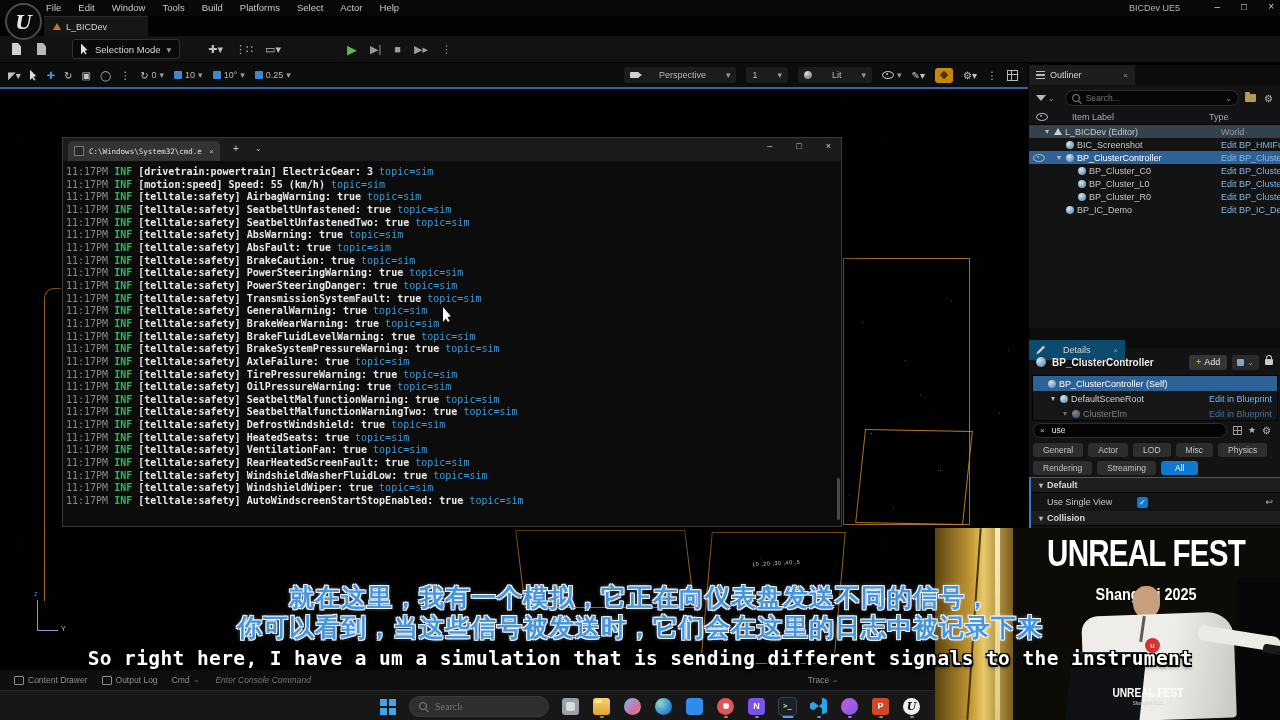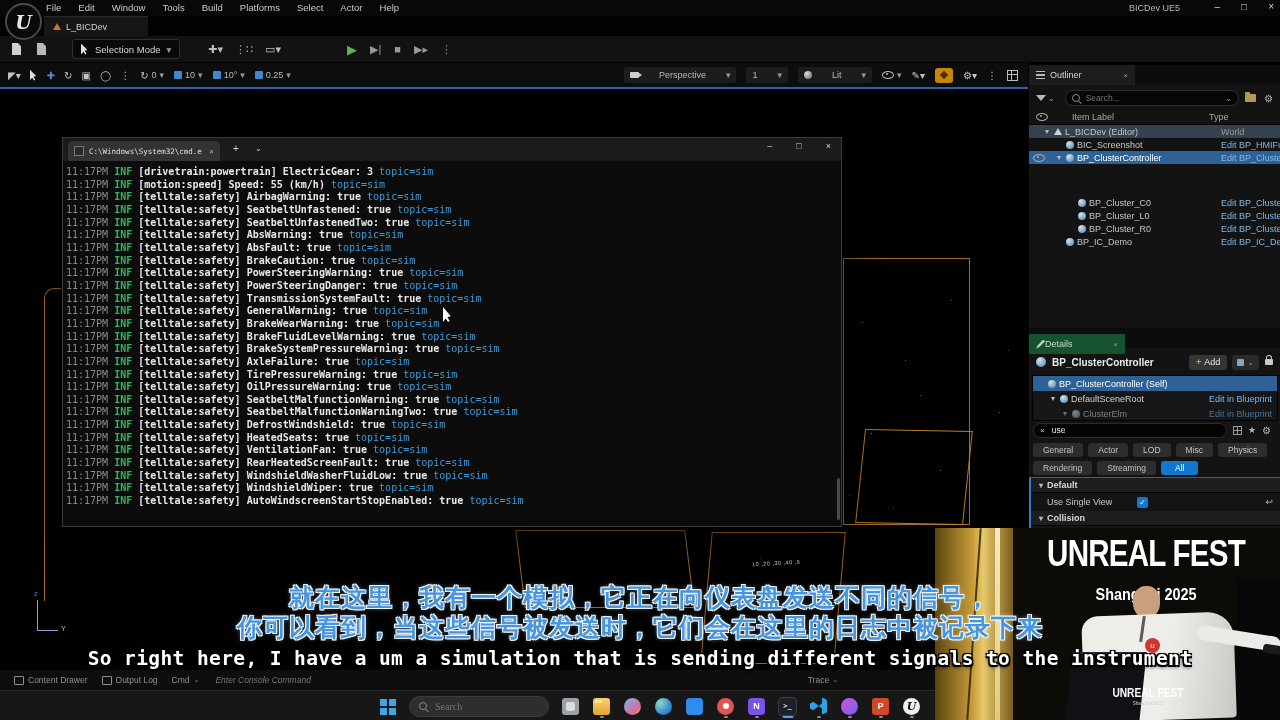--- a/index.html
+++ b/index.html
@@ -122,21 +122,21 @@
   .ol-row .expander{width:8px;color:#bbb;font-size:8px;text-align:center;flex:none;}
   .ol-icon{width:8px;height:8px;border-radius:50%;background:radial-gradient(circle at 35% 30%,#cfe3f2,#4d7fa6);flex:none;}
   .ol-icon.level{border-radius:0;background:none;width:0;height:0;border-left:4px solid transparent;border-right:4px solid transparent;border-bottom:7px solid #cfcfcf;}
   .ol-label{white-space:nowrap;overflow:hidden;}
   .ol-type{position:absolute;left:192px;width:72px;white-space:nowrap;overflow:hidden;color:#7fb8e8;}
   .ol-type.world{color:#9a9a9a;}
   .abs-eye{position:absolute;left:4px;}
   .rp-status{position:absolute;left:0;top:245px;right:0;height:16px;background:#1c1c1c;border-top:1px solid #000;border-bottom:1px solid #000;
              display:flex;align-items:center;padding-left:8px;color:#b8b8b8;}
   .dt-tabbar{position:absolute;left:0;top:263px;right:0;height:20px;background:#0c0c0c;}
-  .dt-tab{position:absolute;left:0;top:6px;width:96px;height:20px;background:#14532d;display:flex;align-items:center;gap:0;
+  .dt-tab{position:absolute;left:0;top:12px;width:96px;height:20px;background:#0c4a6e;display:flex;align-items:center;gap:18px;
           padding-left:7px;box-sizing:border-box;color:#d5d5d5;}
   .dt-tab .tx{margin-left:auto;margin-right:7px;color:#9a9a9a;font-size:8px;}
   .pencil{width:9px;height:9px;background:#c9c9c9;clip-path:polygon(0 100%,20% 65%,80% 0,100% 20%,35% 85%);}
   .dt-head{position:absolute;left:0;top:286px;right:0;height:22px;display:flex;align-items:center;}
   .dt-head .bp-ico{width:10px;height:10px;border-radius:50%;background:radial-gradient(circle at 35% 30%,#cfe3f2,#4d7fa6);margin:0 6px 0 7px;}
   .dt-name{font-size:10px;font-weight:bold;color:#ececec;flex:1;white-space:nowrap;overflow:hidden;}
   .add-btn{display:flex;align-items:center;gap:3px;background:#353535;border-radius:3px;height:15px;padding:0 7px;margin-right:5px;color:#e8e8e8;}
   .add-btn .plus{color:#7bc045;font-weight:bold;}
   .node-dd{display:flex;align-items:center;gap:3px;background:#2a2a2a;border-radius:3px;height:15px;padding:0 5px;margin-right:6px;}
   .node-dd .nd{width:7px;height:7px;background:#7fa8c8;border-radius:1px;}
@@ -429,21 +429,21 @@
           <span class="ol-label">BIC_Screenshot</span>
           <span class="ol-type">Edit BP_HMIFun</span>
         </div>
         <div class="ol-row selected" style="padding-left: 26px;">
           <span class="eye abs-eye"></span>
           <span class="expander">▾</span>
           <span class="ol-icon"></span>
           <span class="ol-label">BP_ClusterController</span>
           <span class="ol-type">Edit BP_Cluster</span>
         </div>
-        <div class="ol-row" style="padding-left: 38px; margin-top: 32px;">
+        <div class="ol-row" style="padding-left: 38px;">
           <span class="expander"></span>
           <span class="ol-icon"></span>
           <span class="ol-label">BP_Cluster_C0</span>
           <span class="ol-type">Edit BP_Cluster_</span>
         </div>
         <div class="ol-row" style="padding-left: 38px;">
           <span class="expander"></span>
           <span class="ol-icon"></span>
           <span class="ol-label">BP_Cluster_L0</span>
           <span class="ol-type">Edit BP_Cluster_</span>

